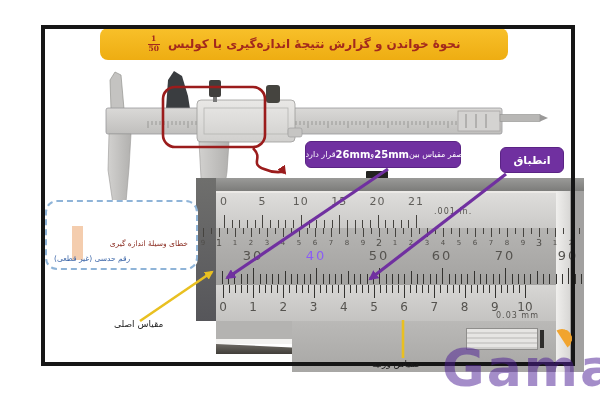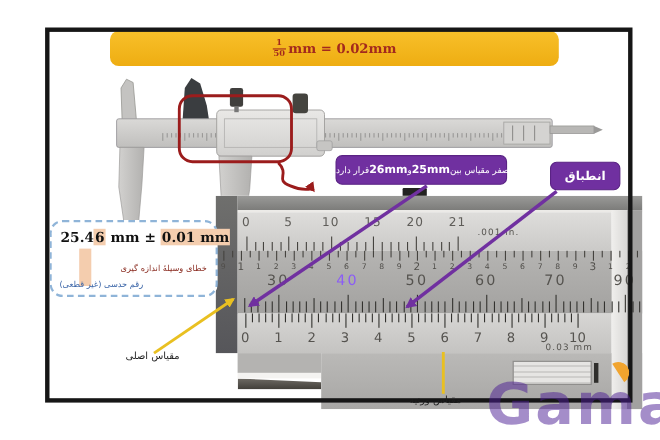--- a/index.html
+++ b/index.html
@@ -72,26 +72,26 @@
   .swoosh{position:absolute;left:552px;top:329px;width:20px;height:20px;z-index:9;
        border:10px solid #f1a42e;border-radius:50%;border-left-color:transparent;
        border-bottom-color:transparent;transform:rotate(12deg);}
 </style>
 </head>
 <body data-interactable="false">
 
 <div class="slide-border" data-interactable="false"></div>
 
 <div class="title-bar" data-interactable="false">
+  <span class="title-text" data-interactable="false">نحوهٔ خواندن و گزارش نتیجهٔ اندازه‌گیری با کولیس</span>
   <span class="title-formula" data-interactable="false" dir="ltr">
     <span class="frac" data-interactable="false">
       <span data-interactable="false">1</span>
       <span class="den" data-interactable="false">50</span>
     </span>
-    <span data-interactable="false">mm = 0.02mm</span>
   </span>
 </div>
 
 <svg class="photo-svg" data-interactable="false" width="492" height="172" viewBox="60 64 492 172">
   <defs>
     <linearGradient id="beamGrad" x1="0" y1="0" x2="0" y2="1">
       <stop offset="0" stop-color="#dad9d7"></stop>
         <stop offset="1" stop-color="#c0bfbd"></stop>
     </linearGradient>
     <linearGradient id="jawGrad" x1="0" y1="0" x2="1" y2="0">
@@ -477,21 +477,20 @@
   <span data-interactable="false">صفر مقیاس بین </span>
     <span class="num" data-interactable="false">25mm</span>
     <span data-interactable="false"> و </span>
     <span class="num" data-interactable="false">26mm</span>
     <span data-interactable="false"> قرار دارد.</span>
 </div>
 <div class="badge" data-interactable="false">انطباق</div>
 
 <div class="measure-box" data-interactable="false">
   <div class="m-bar" data-interactable="false"></div>
-  <div class="m-value" data-interactable="false"><span data-interactable="false">25.4</span><span class="m-hl" data-interactable="false">6</span><span data-interactable="false"> mm ± </span><span class="m-hl" data-interactable="false">0.01 mm</span></div>
   <div class="m-err" data-interactable="false">خطای وسیلهٔ اندازه گیری</div>
   <div class="m-guess" data-interactable="false">رقم حدسی (غیر قطعی)</div>
 </div>
 
 <div class="scale-label lbl-main" data-interactable="false">مقیاس اصلی</div>
 <div class="scale-label lbl-vern" data-interactable="false">مقیاس ورنیه</div>
 
 <div class="watermark" data-interactable="false">Gama</div>
 <div class="swoosh" data-interactable="false"></div>
 

